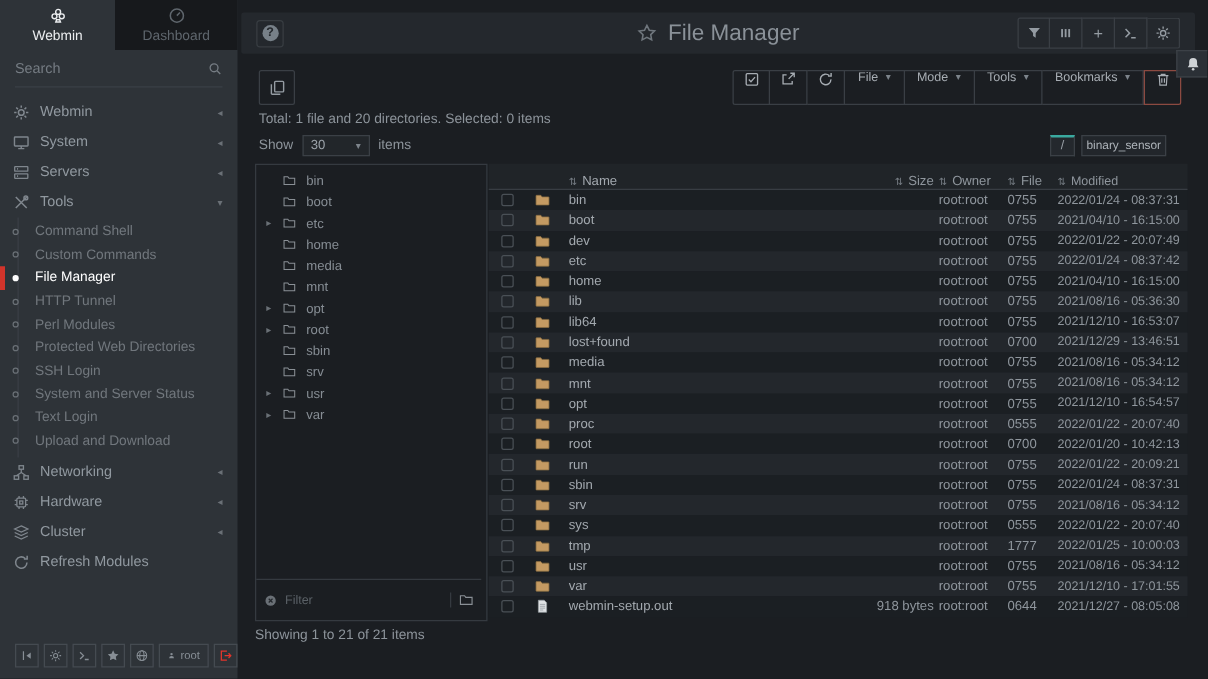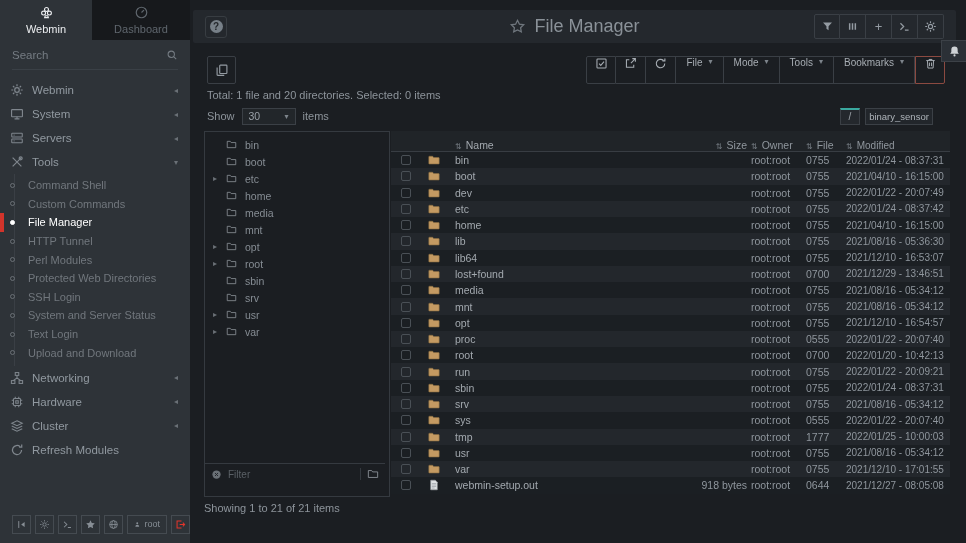--- a/index.html
+++ b/index.html
@@ -83,21 +83,21 @@
   #root-btn{width:20px;height:17px;background:var(--panel);border:1px solid #3b4046;border-top:2px solid var(--teal);display:flex;align-items:center;justify-content:center;color:#9aa1a8;font-size:10px;cursor:pointer}
   #path-box{width:68px;height:17px;margin-left:5px;background:#22262b;border:1px solid #3b4046;display:flex;align-items:center;justify-content:center;color:#aeb4ba;font-size:9.5px;cursor:text}
 
   
   #tree-panel{position:absolute;left:14px;top:131px;width:186px;height:366px;border:1px solid #353a40}
   #tree{padding-top:4px}
   .t-row{height:17px;display:flex;align-items:center;padding-left:8px;color:#868d94;font-size:10.5px;cursor:pointer}
   .t-caret{width:13px;font-size:8px;color:#6a7076}
   .t-caret.exp::after{content:"\25B8"}
   .t-row .ic{width:11px;height:11px;color:#8a9096;margin-right:8px}
-  #filter-bar{position:absolute;left:0;right:4px;bottom:0;height:18px;border-top:1px solid #353a40;display:flex;align-items:flex-end;padding:16px 6px}
+  #filter-bar{position:absolute;left:0;right:4px;bottom:0;height:18px;border-top:1px solid #353a40;display:flex;align-items:center;padding:16px 6px}
   #filter-bar .xc{width:11px;height:11px;color:#6a7076;flex:0 0 11px;cursor:pointer}
   #filter-bar input{flex:1;margin-left:6px;background:transparent;border:none;outline:none;color:#8a9198;font-size:10px;font-family:inherit;min-width:0}
   #filter-bar input::placeholder{color:#5a6066}
   #filter-div{width:1px;height:12px;background:#353a40;margin:0 6px}
   #filter-bar .fold{width:12px;height:12px;color:#8a9096;cursor:pointer}
 
   
   #table{position:absolute;left:201px;top:131px;width:559px;height:363px;font-size:10.5px}
   .thead{height:21px;display:flex;align-items:flex-end;background:#202428;border-bottom:1px solid #383d43;color:#949ba2;font-size:10.5px}
   .tr{height:16.28px;display:flex;align-items:center}

